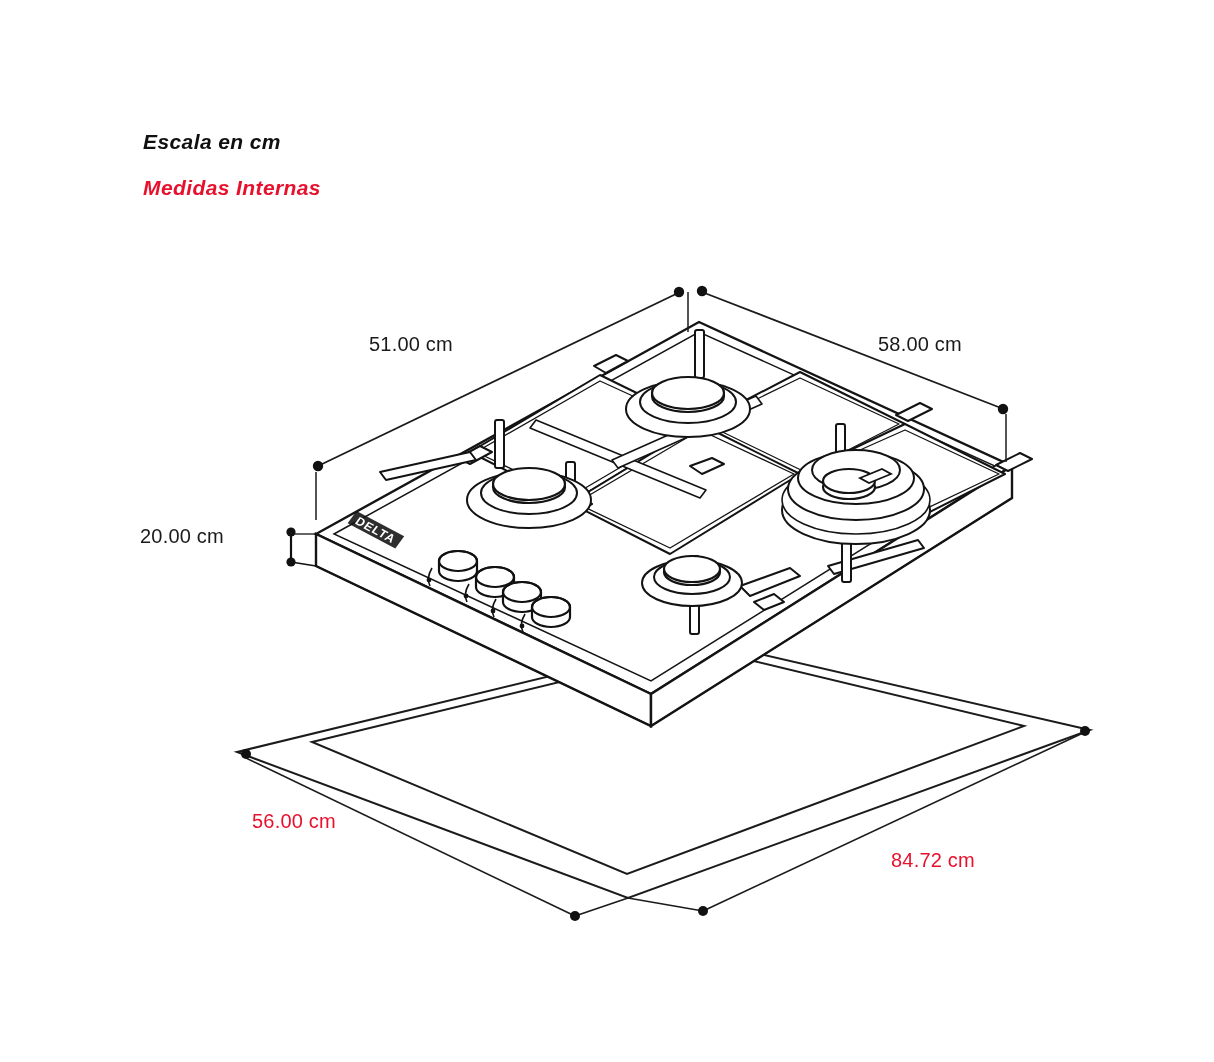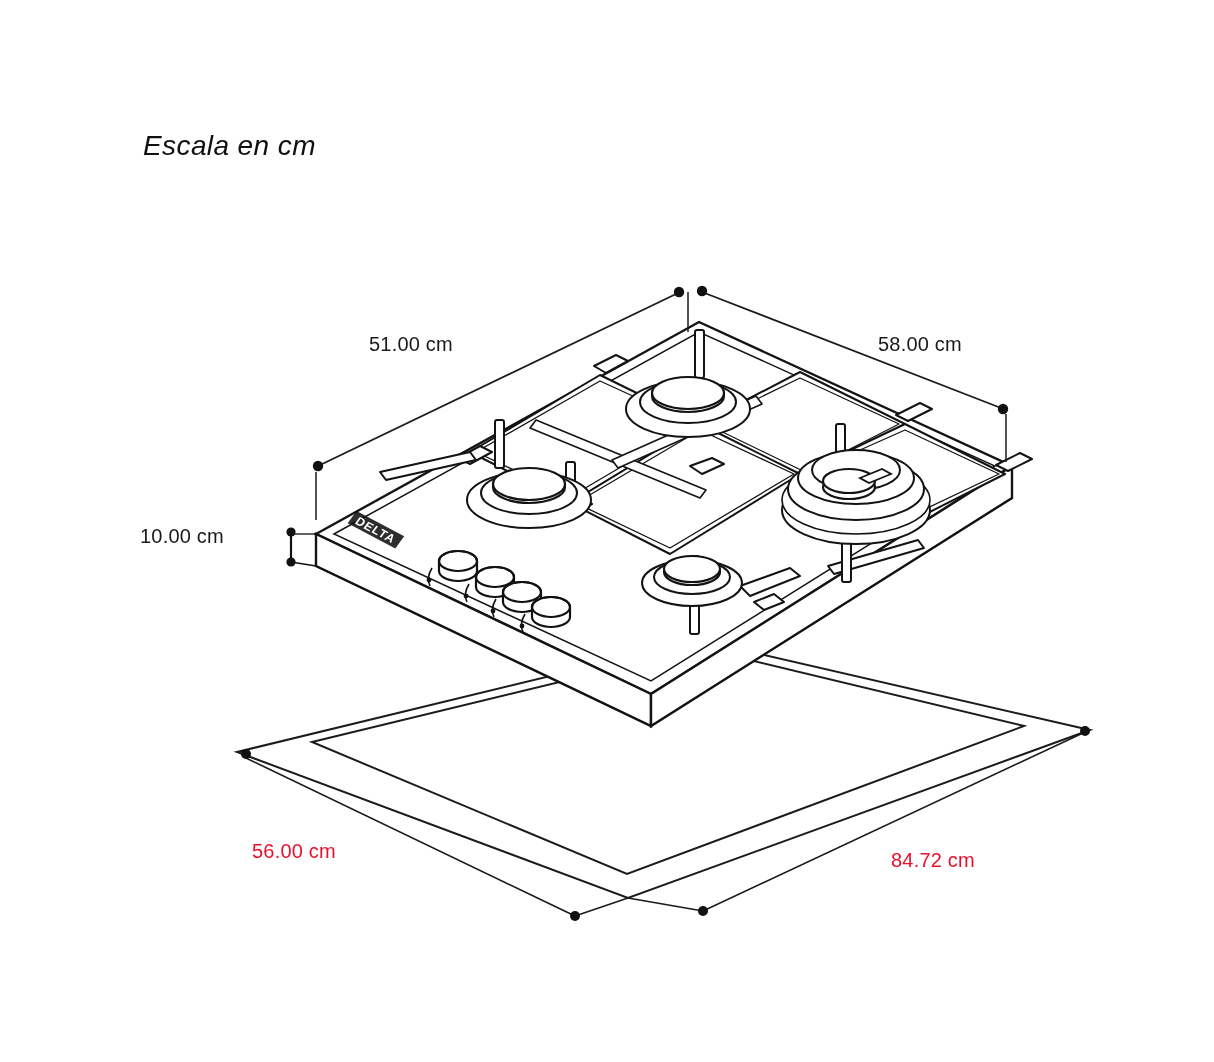--- a/index.html
+++ b/index.html
@@ -20,23 +20,23 @@
   }
   #drawing {
     position: absolute;
     left: 0;
     top: 0;
     width: 1214px;
     height: 1062px;
   }
   .hdr {
     position: absolute;
-    font-weight: normal;
+    font-weight: bold;
     font-style: italic;
-    font-size: 28px;
+    font-size: 21px;
     letter-spacing: 0.4px;
     white-space: nowrap;
   }
   #hdr-scale {
     left: 143px;
     top: 130px;
     color: #101010;
   }
   #hdr-internal {
     left: 143px;
@@ -48,21 +48,21 @@
     font-size: 20px;
     font-weight: normal;
     white-space: nowrap;
     letter-spacing: 0.2px;
   }
   .dim-black { color: #1a1a1a; }
   .dim-red   { color: #e8112d; }
   #dim-51  { left: 369px; top: 333px; }
   #dim-58  { left: 878px; top: 333px; }
   #dim-10  { left: 140px; top: 525px; }
-  #dim-56  { left: 252px; top: 840px; }
+  #dim-56  { left: 252px; top: 810px; }
   #dim-48  { left: 891px; top: 849px; }
 </style>
 </head>
 <body>
 
 <div id="stage">
 
   <svg id="drawing" viewBox="0 0 1214 1062">
     <defs>
       <g id="knob-shape">
@@ -227,24 +227,25 @@
       <circle cx="291" cy="532" r="4.6" fill="#111"></circle>
       <circle cx="291" cy="562" r="4.6" fill="#111"></circle>
       <line x1="291" y1="534" x2="316" y2="534" stroke="#111" stroke-width="1.3"></line>
       <line x1="291" y1="562" x2="316" y2="566" stroke="#111" stroke-width="1.3"></line>
     </g>
 
   </svg>
 
   <div class="hdr" id="hdr-scale">Escala en cm</div>
 
+  <div class="hdr" id="hdr-internal">Medidas Internas</div>
 
   <div class="dim-label dim-black" id="dim-51">51.00 cm</div>
 
   <div class="dim-label dim-black" id="dim-58">58.00 cm</div>
 
-  <div class="dim-label dim-black" id="dim-10">10.00 cm</div>
+  <div class="dim-label dim-black" id="dim-10">20.00 cm</div>
 
   <div class="dim-label dim-red" id="dim-56">56.00 cm</div>
 
   <div class="dim-label dim-red" id="dim-48">84.72 cm</div>
 
 </div>
 
 </body></html>

